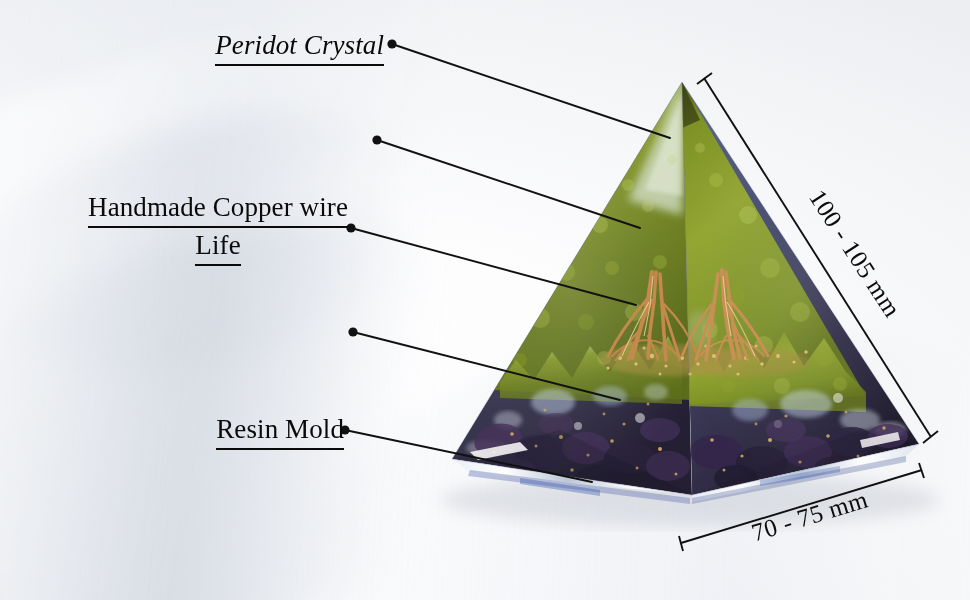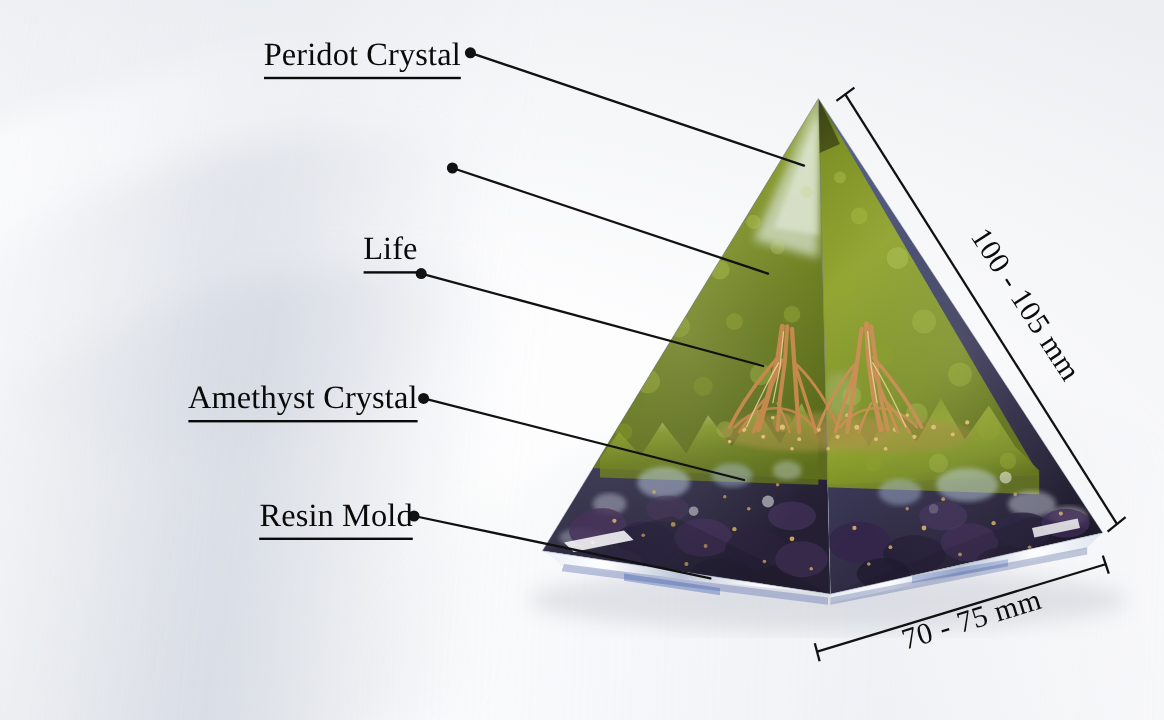--- a/index.html
+++ b/index.html
@@ -44,21 +44,21 @@
     letter-spacing:.1px;
     white-space:nowrap;
     text-align:center;
   }
   .label .ln{display:block;}
   .label .ln span{
     display:inline-block;
     border-bottom:2.2px solid #0a0a0a;
     padding-bottom:1px;
   }
-  #lbl-peridot{right:586px;top:28px;}
+  #lbl-peridot{right:586px;top:28px;font-style:italic;}
   #lbl-tree{right:600px;top:120px;}
   #lbl-copper{right:622px;top:190px;}
   #lbl-amethyst{right:622px;top:314px;}
   #lbl-resin{right:626px;top:412px;}
 
   svg{position:absolute;left:0;top:0;}
   .scene{overflow:visible;}
   .lead{stroke:#111;stroke-width:1.9;fill:none;stroke-linecap:round;}
   .dot{fill:#111;}
   .dim{stroke:#111;stroke-width:1.9;fill:none;stroke-linecap:butt;}
@@ -400,24 +400,22 @@
 
     <text class="dimtext" x="812" y="524" text-anchor="middle" transform="rotate(-17 812 524)">70 - 75 mm</text>
   </svg>
 
   <div class="label" id="lbl-peridot">
     <span class="ln"><span>Peridot Crystal</span></span>
   </div>
 
 
   <div class="label" id="lbl-copper">
+    <span class="ln"><span>Handmade Copper wire</span></span>
     <span class="ln"><span>Life</span></span>
   </div>
 
-  <div class="label" id="lbl-amethyst">
-    <span class="ln"><span>Amethyst Crystal</span></span>
-  </div>
 
   <div class="label" id="lbl-resin">
     <span class="ln"><span>Resin Mold</span></span>
   </div>
 
 </div>
 
 </body></html>

